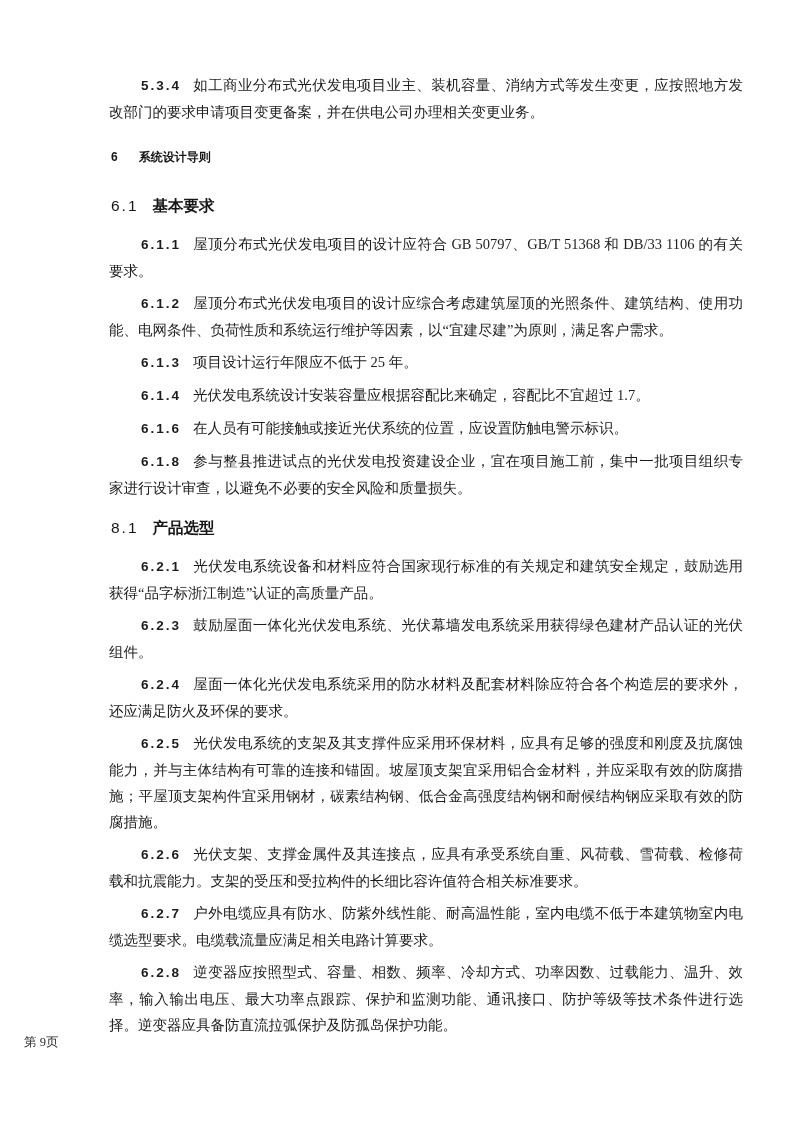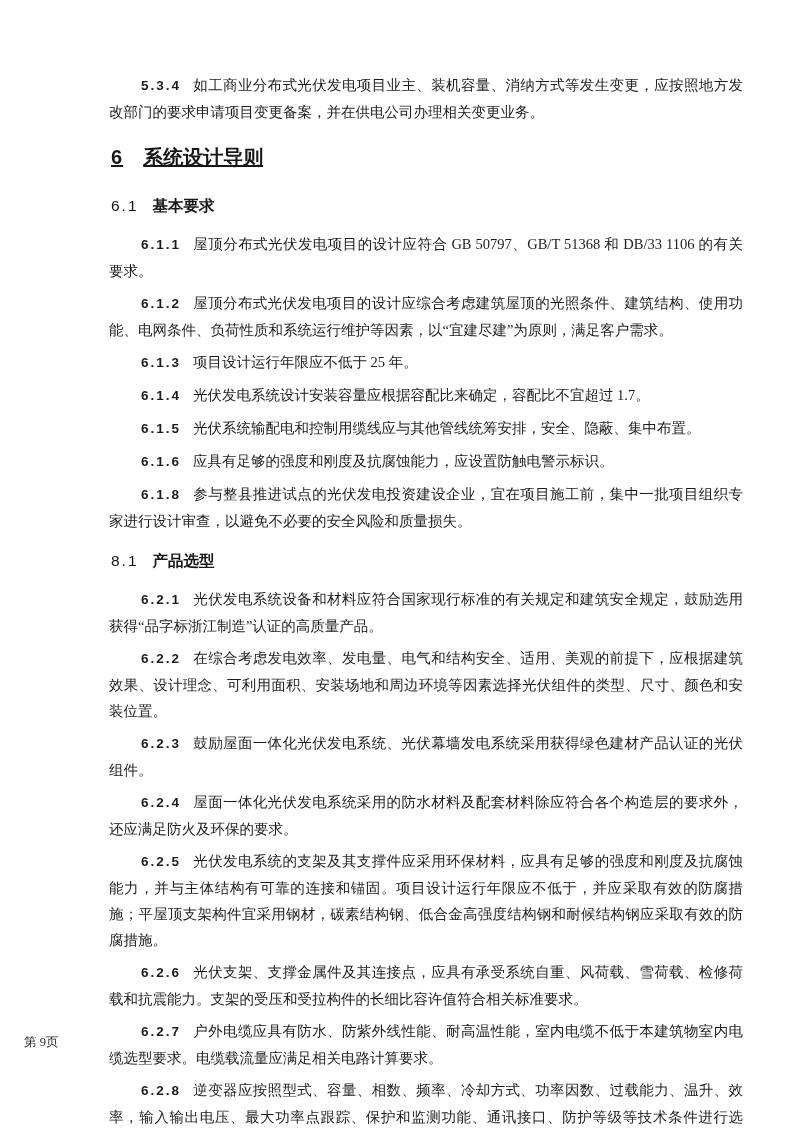--- a/index.html
+++ b/index.html
@@ -36,26 +36,25 @@
     font-weight: 700;
     font-size: 13.5px;
     letter-spacing: 2px;
     margin-right: 12px;
     white-space: nowrap;
   }
   
   .h1 {
     font-family: "Liberation Sans", sans-serif;
     font-weight: 700;
-    font-size: 20px;
+    font-size: 12px;
     line-height: 24px;
     text-indent: 0;
     margin: 20px 0 26px 2px;
     color: #161616;
-    text-decoration: underline;
   }
   .h1 .num {
     font-weight: 700;
     letter-spacing: 1px;
     margin-right: 20px;
   }
   
   .h2 {
     font-family: "Liberation Sans", sans-serif;
     font-weight: 700;
@@ -86,27 +85,25 @@
 
 <div class="page">
   <div class="content">
       <div class="p"><span class="num">5.3.4</span><span class="txt">如工商业分布式光伏发电项目业主、装机容量、消纳方式等发生变更，应按照地方发改部门的要求申请项目变更备案，并在供电公司办理相关变更业务。</span></div>
       <div class="h1"><span class="num">6</span><span class="txt">系统设计导则</span></div>
       <div class="h2"><span class="num">6.1</span><span class="txt">基本要求</span></div>
       <div class="p"><span class="num">6.1.1</span><span class="txt">屋顶分布式光伏发电项目的设计应符合 GB 50797、GB/T 51368 和 DB/33 1106 的有关要求。</span></div>
       <div class="p"><span class="num">6.1.2</span><span class="txt">屋顶分布式光伏发电项目的设计应综合考虑建筑屋顶的光照条件、建筑结构、使用功能、电网条件、负荷性质和系统运行维护等因素，以“宜建尽建”为原则，满足客户需求。</span></div>
       <div class="p"><span class="num">6.1.3</span><span class="txt">项目设计运行年限应不低于 25 年。</span></div>
       <div class="p"><span class="num">6.1.4</span><span class="txt">光伏发电系统设计安装容量应根据容配比来确定，容配比不宜超过 1.7。</span></div>
-      <div class="p"><span class="num">6.1.5</span><span class="txt">光伏系统输配电和控制用缆线应与其他管线统筹安排，安全、隐蔽、集中布置。</span></div>
-      <div class="p"><span class="num">6.1.6</span><span class="txt">应具有足够的强度和刚度及抗腐蚀能力，应设置防触电警示标识。</span></div>
+      <div class="p"><span class="num">6.1.6</span><span class="txt">在人员有可能接触或接近光伏系统的位置，应设置防触电警示标识。</span></div>
       <div class="p"><span class="num">6.1.8</span><span class="txt">参与整县推进试点的光伏发电投资建设企业，宜在项目施工前，集中一批项目组织专家进行设计审查，以避免不必要的安全风险和质量损失。</span></div>
       <div class="h2"><span class="num">8.1</span><span class="txt">产品选型</span></div>
       <div class="p"><span class="num">6.2.1</span><span class="txt">光伏发电系统设备和材料应符合国家现行标准的有关规定和建筑安全规定，鼓励选用获得“品字标浙江制造”认证的高质量产品。</span></div>
-      <div class="p"><span class="num">6.2.2</span><span class="txt">在综合考虑发电效率、发电量、电气和结构安全、适用、美观的前提下，应根据建筑效果、设计理念、可利用面积、安装场地和周边环境等因素选择光伏组件的类型、尺寸、颜色和安装位置。</span></div>
       <div class="p"><span class="num">6.2.3</span><span class="txt">鼓励屋面一体化光伏发电系统、光伏幕墙发电系统采用获得绿色建材产品认证的光伏组件。</span></div>
       <div class="p"><span class="num">6.2.4</span><span class="txt">屋面一体化光伏发电系统采用的防水材料及配套材料除应符合各个构造层的要求外，还应满足防火及环保的要求。</span></div>
-      <div class="p"><span class="num">6.2.5</span><span class="txt">光伏发电系统的支架及其支撑件应采用环保材料，应具有足够的强度和刚度及抗腐蚀能力，并与主体结构有可靠的连接和锚固。项目设计运行年限应不低于，并应采取有效的防腐措施；平屋顶支架构件宜采用钢材，碳素结构钢、低合金高强度结构钢和耐候结构钢应采取有效的防腐措施。</span></div>
+      <div class="p"><span class="num">6.2.5</span><span class="txt">光伏发电系统的支架及其支撑件应采用环保材料，应具有足够的强度和刚度及抗腐蚀能力，并与主体结构有可靠的连接和锚固。坡屋顶支架宜采用铝合金材料，并应采取有效的防腐措施；平屋顶支架构件宜采用钢材，碳素结构钢、低合金高强度结构钢和耐候结构钢应采取有效的防腐措施。</span></div>
       <div class="p"><span class="num">6.2.6</span><span class="txt">光伏支架、支撑金属件及其连接点，应具有承受系统自重、风荷载、雪荷载、检修荷载和抗震能力。支架的受压和受拉构件的长细比容许值符合相关标准要求。</span></div>
       <div class="p"><span class="num">6.2.7</span><span class="txt">户外电缆应具有防水、防紫外线性能、耐高温性能，室内电缆不低于本建筑物室内电缆选型要求。电缆载流量应满足相关电路计算要求。</span></div>
       <div class="p"><span class="num">6.2.8</span><span class="txt">逆变器应按照型式、容量、相数、频率、冷却方式、功率因数、过载能力、温升、效率，输入输出电压、最大功率点跟踪、保护和监测功能、通讯接口、防护等级等技术条件进行选择。逆变器应具备防直流拉弧保护及防孤岛保护功能。</span></div>
     </div>
   <div class="footer">第 9页</div>
 </div>
 
 </body></html>

